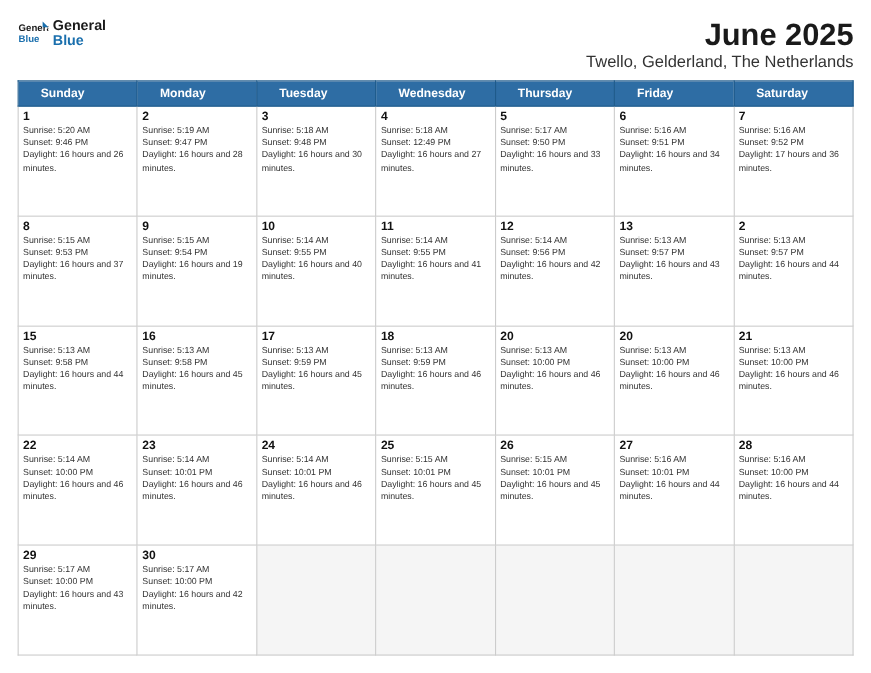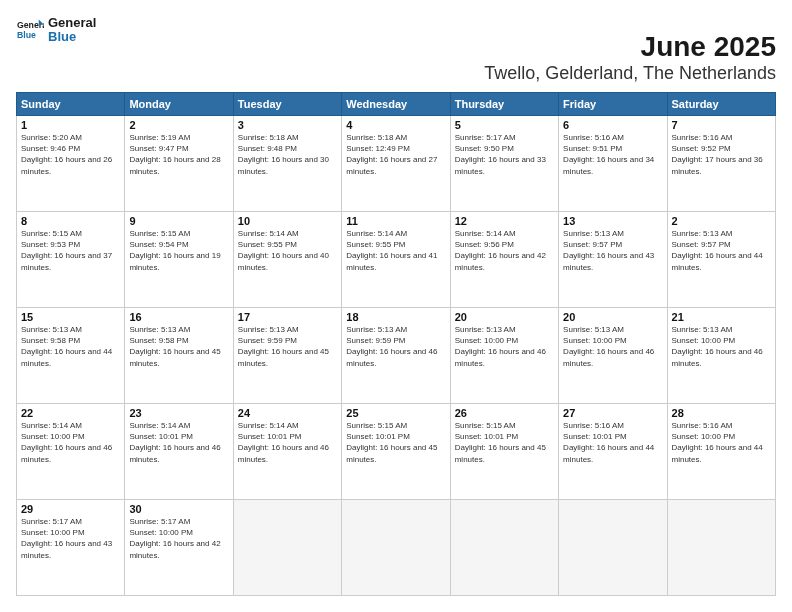--- a/index.html
+++ b/index.html
@@ -32,39 +32,38 @@
       width: 28px;
       height: 28px;
     }
     .title-block {
       text-align: right;
     }
     .month-title {
       font-size: 28px;
       font-weight: bold;
       color: #1a1a1a;
-      margin-top: 15px;
     }
     .location {
-      font-size: 18px;
+      font-size: 15px;
       color: #333;
     }
     .calendar {
       flex: 1;
       border: 1px solid #ccc;
       border-collapse: collapse;
       width: 100%;
       table-layout: fixed;
     }
     .calendar th {
       background-color: #2e6da4;
       color: #fff;
       font-size: 11px;
       font-weight: bold;
-      padding: 5px 4px;
+      padding: 5px 20px;
       text-align: left;
       border: 1px solid #1e5a8a;
     }
     .calendar td {
       border: 1px solid #ccc;
       vertical-align: top;
       padding: 3px 4px;
       font-size: 8.5px;
       color: #333;
       background: #fff;

